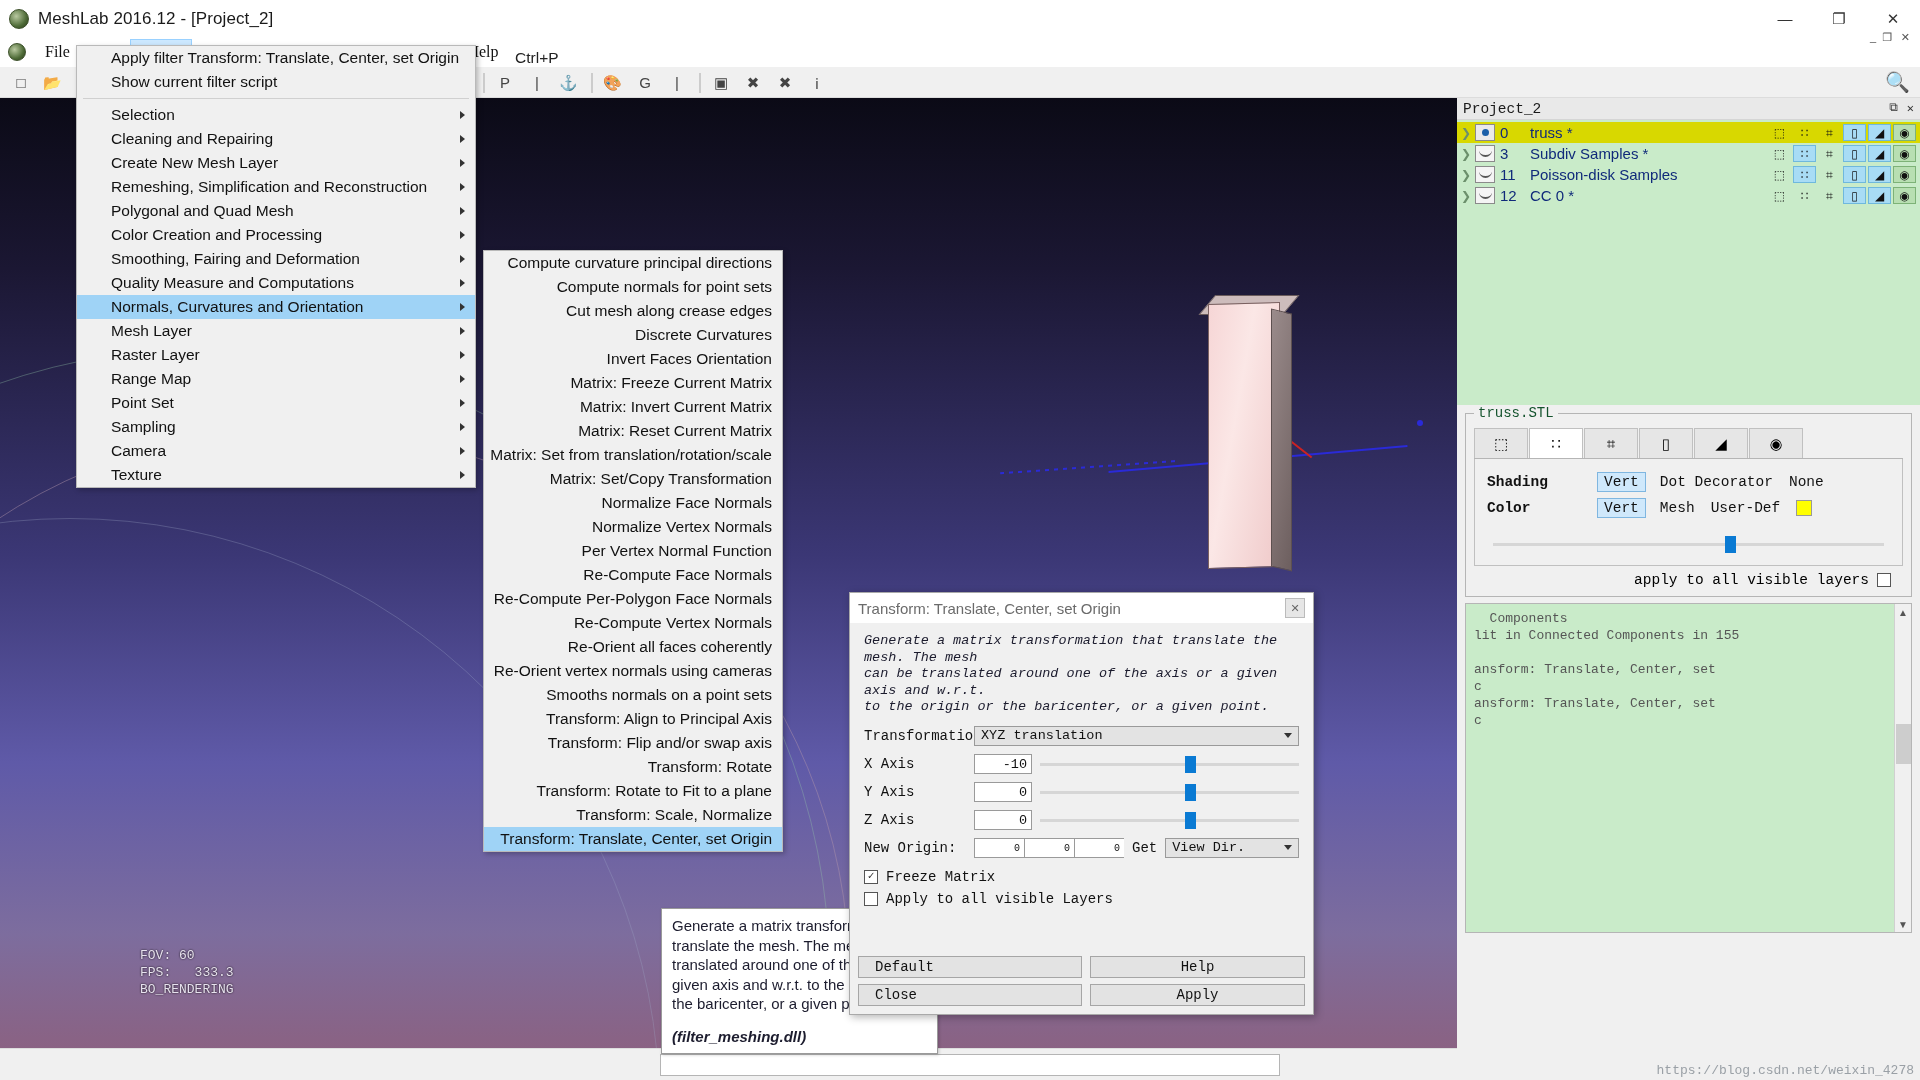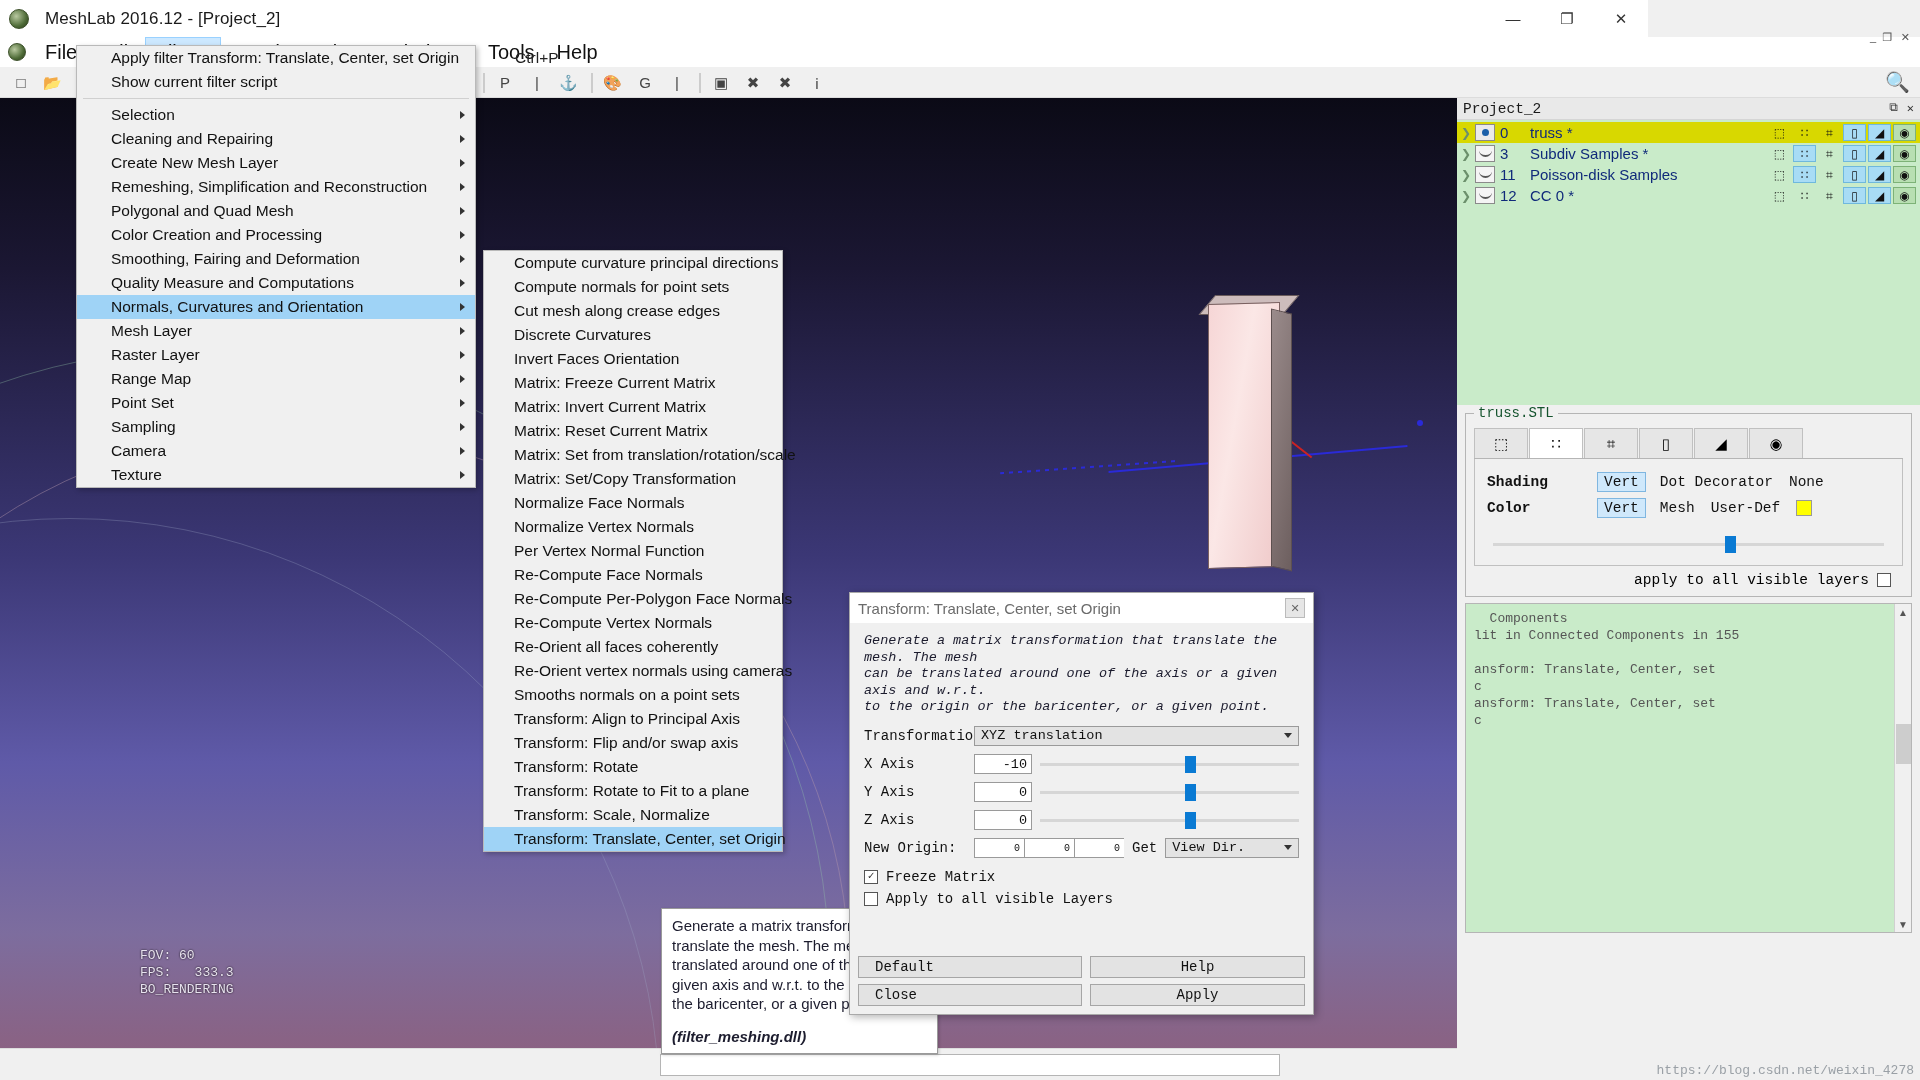--- a/index.html
+++ b/index.html
@@ -2,36 +2,36 @@
 <html><head>
 <meta charset="utf-8">
 <style>
   * { box-sizing: border-box; margin:0; padding:0; }
   html,body { width:1920px; height:1080px; overflow:hidden; background:#fff;
     font-family:"Liberation Sans", sans-serif; }
 
   
   #app { position:relative; width:1920px; height:1080px; background:#f0f0f0; }
 
-  .titlebar { position:absolute; left:0; top:0; width:1648px; height:37px;
-    background:#ffffff; display:flex; align-items:center;gap:7px; }
+  .titlebar { position:absolute; left:0; top:0; width:1920px; height:37px;
+    background:#ffffff; display:flex; align-items:center; }
   .tb-icon { width:20px; height:20px; margin-left:9px; margin-right:9px;
     border-radius:50%; background:radial-gradient(circle at 35% 35%, #b9c9a0, #4e6b37 60%, #2b3a1d);
     border:1px solid #3c5029; }
   .tb-title { font-size:17px; color:#1a1a1a; letter-spacing:0.1px; }
   .tb-btns { margin-left:auto; display:flex; height:37px; }
   .tb-btn { width:54px; height:37px; display:flex; align-items:center; justify-content:center;
     color:#333; font-size:15px; }
 
   .menubar { position:absolute; left:0; top:37px; width:1920px; height:30px;
     background:#ffffff; display:flex; align-items:center; }
   .mb-logo { width:18px; height:18px; margin-left:8px; margin-right:8px; border-radius:50%;
     background:radial-gradient(circle at 35% 35%, #b9c9a0, #4e6b37 60%, #2b3a1d);
     border:1px solid #3c5029; }
-  .mb-item { padding:4px 11px; font-size:20px; color:#111; }
+  .mb-item { padding:4px 11px; font-size:16px; color:#111;font-family:Liberation Serif, serif; }
   .mb-item.active { background:#cce8ff; border:1px solid #99d1ff; padding:3px 10px; }
 
   .toolbar { position:absolute; left:0; top:67px; width:1920px; height:31px;
     background:#f0f0f0; border-bottom:1px solid #dcdcdc; }
   .tb-min { position:absolute; right:44px; top:31px; font-size:11px; color:#555;}
   .tb-max { position:absolute; right:28px; top:31px; font-size:11px; color:#555;}
   .tb-cls { position:absolute; right:10px; top:31px; font-size:11px; color:#555;}
 
   
   .tool-icons { position:absolute; left:6px; top:67px; height:31px; display:flex;
@@ -73,21 +73,21 @@
     white-space:nowrap; position:relative; }
   .menu-row.sel { background:#9fd3f6; }
   .menu-row .shortcut { margin-left:auto; padding-left:56px; color:#222; }
   .menu-row .arrow { position:absolute; right:10px; top:50%; margin-top:-4px;
     width:0;height:0;border-left:5px solid #333;border-top:4px solid transparent;
     border-bottom:4px solid transparent; }
   .menu-sep { height:1px; background:#d0d0d0; margin:4px 6px; }
 
   #filters-menu { left:76px; top:45px; width:400px; }
   #filters-submenu { left:483px; top:250px; width:300px; }
-  #filters-submenu .menu-row { padding-left:30px; }
+  #filters-submenu .menu-row { padding-left:30px;justify-content:flex-end; }
 
   
   .tooltip { position:absolute; left:661px; top:908px; width:277px; height:60px;
     background:#fff; border:1px solid #9a9a9a; padding:7px 10px; font-size:15px;
     color:#1c1c2e; line-height:19.5px; height:auto; box-shadow:1px 1px 3px rgba(0,0,0,.2); }
   .tooltip .dll { font-style:italic; font-weight:bold; margin-top:13px; display:block; }
 
   
   .dialog { position:absolute; left:849px; top:592px; width:465px; height:423px;
     background:#f0f0f0; border:1px solid #a9a9a9; box-shadow:2px 2px 8px rgba(0,0,0,.3); }

